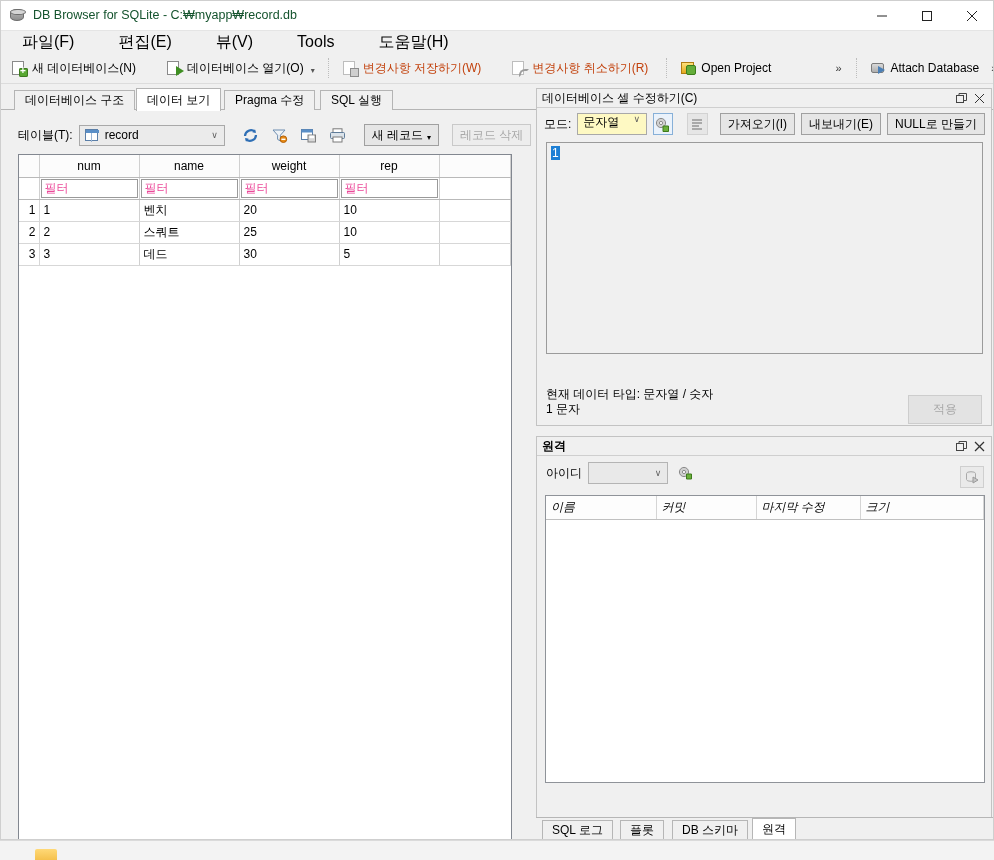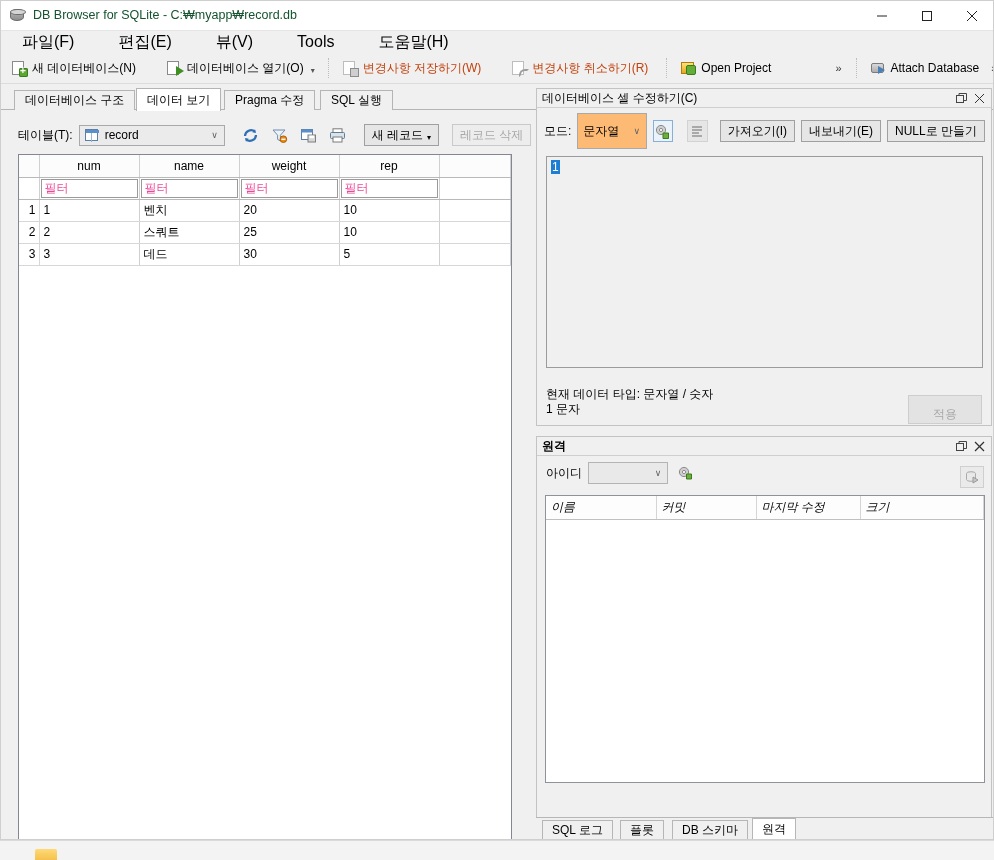--- a/index.html
+++ b/index.html
@@ -258,36 +258,36 @@
   }
 
   #dock-cell { left: 536px; top: 88px; width: 456px; height: 338px; }
   #dock-remote { left: 536px; top: 436px; width: 456px; height: 382px; }
 
   .cell-toolbar {
     display: flex; align-items: center; gap: 6px;
     padding: 5px 6px 5px 7px;
   }
   .mode-combo {
-    width: 78px; height: 36px; background: #fdba74; border: 1px solid #a9a9a9;
-    display: flex; align-items: center; font-size: 12px; padding-left: 5px;
+    width: 78px; height: 22px; background: #fef9c3; border: 1px solid #a9a9a9;
+    display: flex; font-size: 12px; padding-left: 5px;
   }
   .editor {
     margin: 2px 8px 0 9px; height: 212px; background: #f0f0f0;
     border: 1px solid #9b9b9b;
   }
   .editor-inner { padding: 3px 4px; font-family: "Liberation Sans", sans-serif; font-size: 12px; }
   .sel { background: #1d7fd4; color: #fff; padding: 0 1px; }
   .cell-status {
     position: absolute; left: 9px; top: 298px; font-size: 12px; line-height: 15px;
   }
   .apply-btn {
     position: absolute; right: 9px; top: 306px;
     width: 74px; height: 29px; background: #e3e3e3; border: 1px solid #cdcdcd;
-    color: #a8a8a8; display: flex; align-items: flex-end; justify-content: center;
+    color: #a8a8a8; display: flex; align-items: center; justify-content: center;
     font-size: 12px;
   }
 
   .remote-toolbar {
     display: flex; align-items: center; gap: 6px;
     padding: 6px 6px 5px 9px;
   }
   .id-combo {
     width: 80px; height: 22px; background: #e9e9e9; border: 1px solid #b4b4b4;
     display: flex; align-items: center; font-size: 12px; padding-left: 4px;

